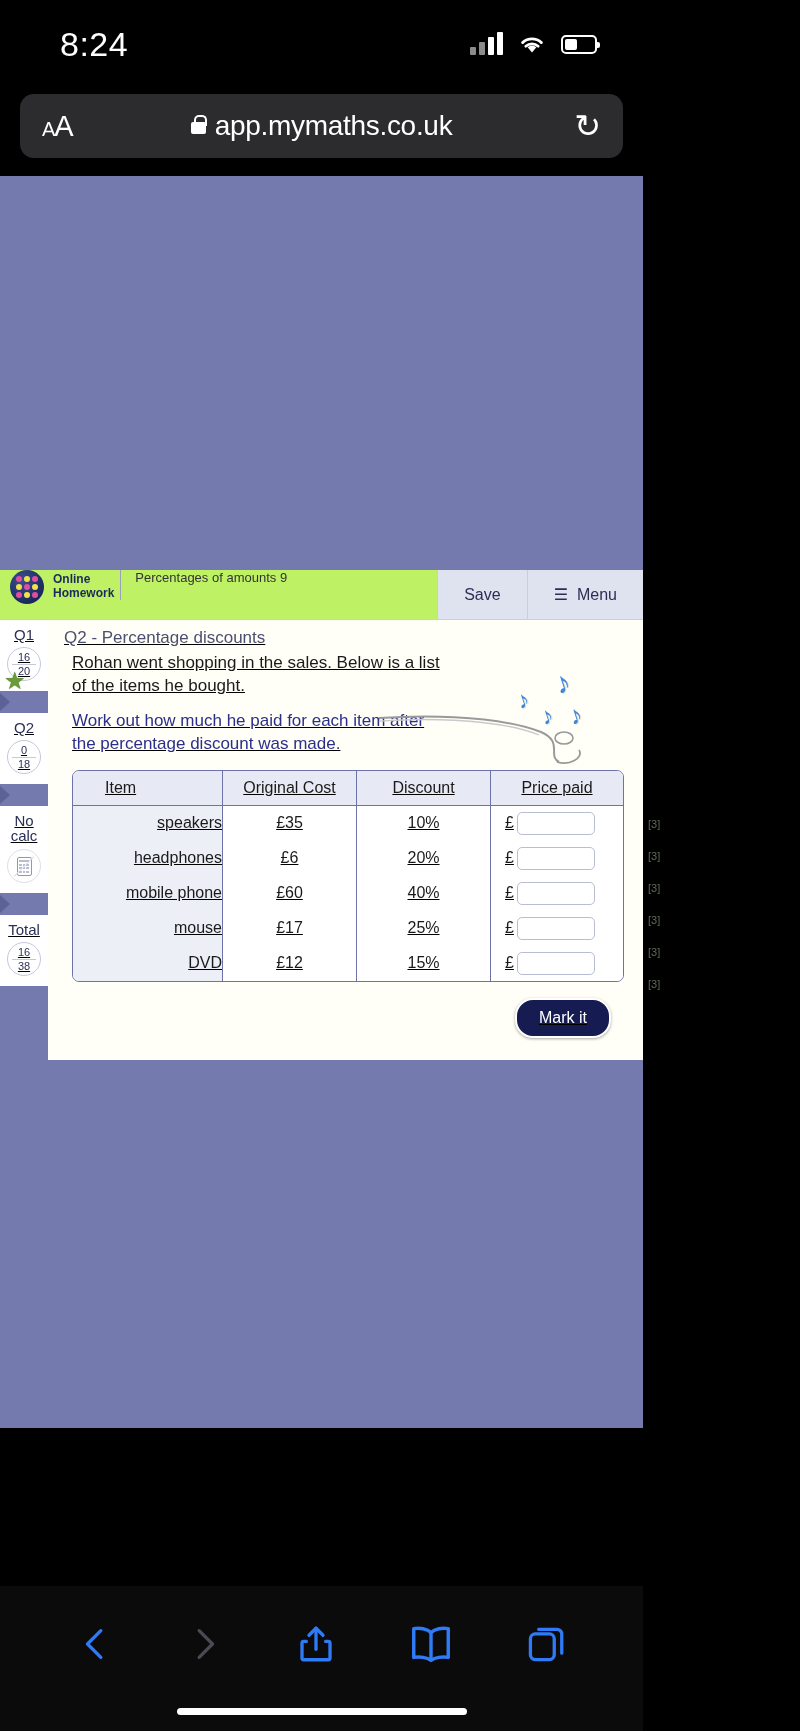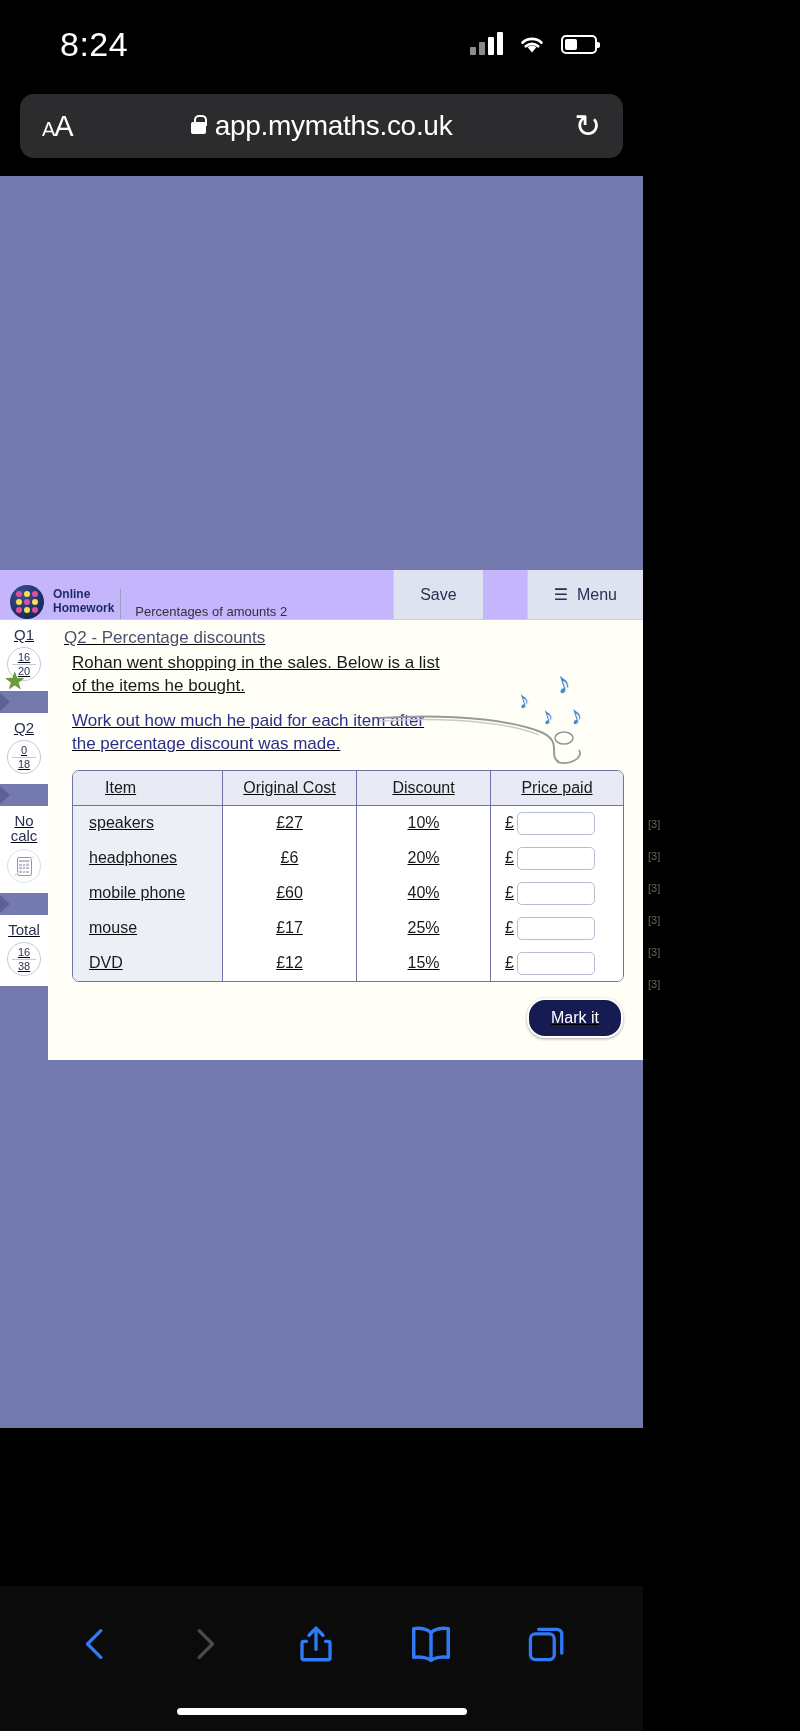--- a/index.html
+++ b/index.html
@@ -50,36 +50,36 @@
     border:2.2px solid #fff; border-bottom:none; border-radius:5px 5px 0 0; }
   .reload { margin-left: auto; color: #fff; font-size: 32px; line-height: 1; }
 
   
   .page { background: #7479ae; height: 1252px; position: relative; }
 
   
   .app { position: absolute; left: 0; right: 0; top: 394px; background: #fff; }
 
   .app-header {
-    height: 50px; background: #c4b5fd; display: flex; align-items: flex-end;
+    height: 50px; background: #bef264; display: flex; align-items: flex-start;
     border-bottom: 1px solid #c9cde0;
   }
   .logo-area { display: flex; align-items: center; padding-left: 10px; gap: 9px; }
   .logo { width: 34px; height: 34px; border-radius: 50%;
     background: radial-gradient(circle at 35% 30%, #3b4f8f 0%, #1b2a5e 70%, #11183d 100%);
     display: grid; grid-template-columns: repeat(3,1fr); grid-template-rows: repeat(3,1fr);
     place-items: center; padding: 5px; }
   .logo span { width: 6px; height: 6px; border-radius: 50%; display:block; }
   .brand { font-size: 12px; font-weight: bold; color: #1b2a5e; line-height: 1.15; }
   .divider-v { width: 1px; height: 30px; background: #9aa0bd; margin: 0 14px 0 6px; }
   .lesson-title { font-size: 13px; color: #333; }
   .header-right { margin-left: auto; display: flex; height: 100%; }
   .hbtn { display: flex; align-items: center; justify-content: center;
     padding: 0 26px; font-size: 16px; color: #2b2f55;
-    border-left: 1px solid #c9cde0; background: #dfe2ef; gap: 9px; margin-left: 44px; }
+    border-left: 1px solid #c9cde0; background: #dfe2ef; gap: 9px; }
 
   
   .app-body { display: flex; min-height: 440px; text-decoration: underline; }
   .sidebar { width: 48px; background: #7479ae; flex: none; position: relative; }
   .snode { background: #fff; margin-bottom: 2px; position: relative;
     padding: 7px 0 10px; text-align: center; }
   .snode-label { font-size: 15px; color: #2b2f55; font-weight: 500; line-height:1.05;}
   .frac { width: 34px; height: 34px; border: 1px solid #c4c8dd; border-radius: 50%;
     margin: 4px auto 0; display: flex; flex-direction: column;
     align-items: center; justify-content: center; position: relative; background:#fff;}
@@ -117,30 +117,30 @@
 
   
   .tbl-wrap { padding: 14px 0 0 24px; position: relative; }
   table.q { border-collapse: separate; border-spacing: 0; width: 552px;
             border: 1.5px solid #6d73a8; border-radius: 7px; overflow: hidden; background:#fff;}
   table.q th, table.q td { border-right: 1.2px solid #6d73a8; font-size: 16px;
             color: #1a1a1a; font-weight: normal; height: 35px; }
   table.q th:last-child, table.q td:last-child { border-right: none; }
   table.q th { background: #e7eaf4; border-bottom: 1.2px solid #6d73a8; text-align: center; }
   table.q th.item-h { text-align: left; padding-left: 32px; }
-  td.item { background: #edeff7; text-align: left; padding-left: 16px; }
+  td.item { background: #edeff7; text-align: right; padding-left: 16px; }
   td.num { text-align: center; }
   td.ans { background: #fff; padding-left: 14px; }
   .ansbox { display: flex; align-items: center; gap: 3px; }
   .pound { font-size: 16px; color: #1a1a1a; }
   .inp { width: 78px; height: 23px; border: 1.4px solid #b9bdd2; border-radius: 5px;
          background: #fff; }
   .marks { position: absolute; left: 600px; top: 52px; }
   .mk { height: 32px; font-size: 11px; color: #5c6b58; display: flex; align-items: center; }
-  .markit-row { display: flex; justify-content: flex-end; padding: 16px 20px 18px 0; }
+  .markit-row { display: flex; justify-content: flex-end; padding: 16px 32px 18px 0; }
   .markit { background: #161c52; color: #fff; font-size: 16px; border-radius: 18px;
             padding: 9px 22px; border: 2px solid #fff; box-shadow: 0 1px 3px rgba(0,0,0,.35); }
 
   
   .toolbar { position: absolute; left: 0; right: 0; bottom: 0; height: 145px;
     background: #0b0b0c; display: flex; align-items: center;
     justify-content: space-around; padding: 0 40px 30px; }
   .tb { color: #2f7bf6; }
   .tb.dim { color: #4a4a55; }
   .home-ind { position: absolute; bottom: 16px; left: 50%; transform: translateX(-50%);
@@ -200,21 +200,21 @@
             <span style="background:#e04ea0"></span>
               <span style="background:#f2e14c"></span>
               <span style="background:#e04ea0"></span>
           </div>
           <div class="brand">
             <div>Online</div>
             <div>Homework</div>
           </div>
         </div>
         <div class="divider-v"></div>
-        <div class="lesson-title">Percentages of amounts 2</div>
+        <div class="lesson-title">Percentages of amounts 9</div>
         <div class="header-right">
           <div class="hbtn">
             <span>Save</span>
           </div>
           <div class="hbtn">
             <span>☰</span>
             <span>Menu</span>
           </div>
         </div>
       </div>
@@ -306,21 +306,21 @@
                 <tr>
                   <th class="item-h" style="width:150px">Item</th>
                   <th style="width:134px">Original Cost</th>
                   <th style="width:134px">Discount</th>
                   <th>Price paid</th>
                 </tr>
               </thead>
               <tbody>
                 <tr>
                   <td class="item">speakers</td>
-                  <td class="num">£27</td>
+                  <td class="num">£35</td>
                   <td class="num">10%</td>
                   <td class="ans">
                     <div class="ansbox">
                       <span class="pound">£</span>
                       <input class="inp" type="text" value="" style="">
                     </div>
                   </td>
                 </tr>
                 <tr>
                   <td class="item">headphones</td>

